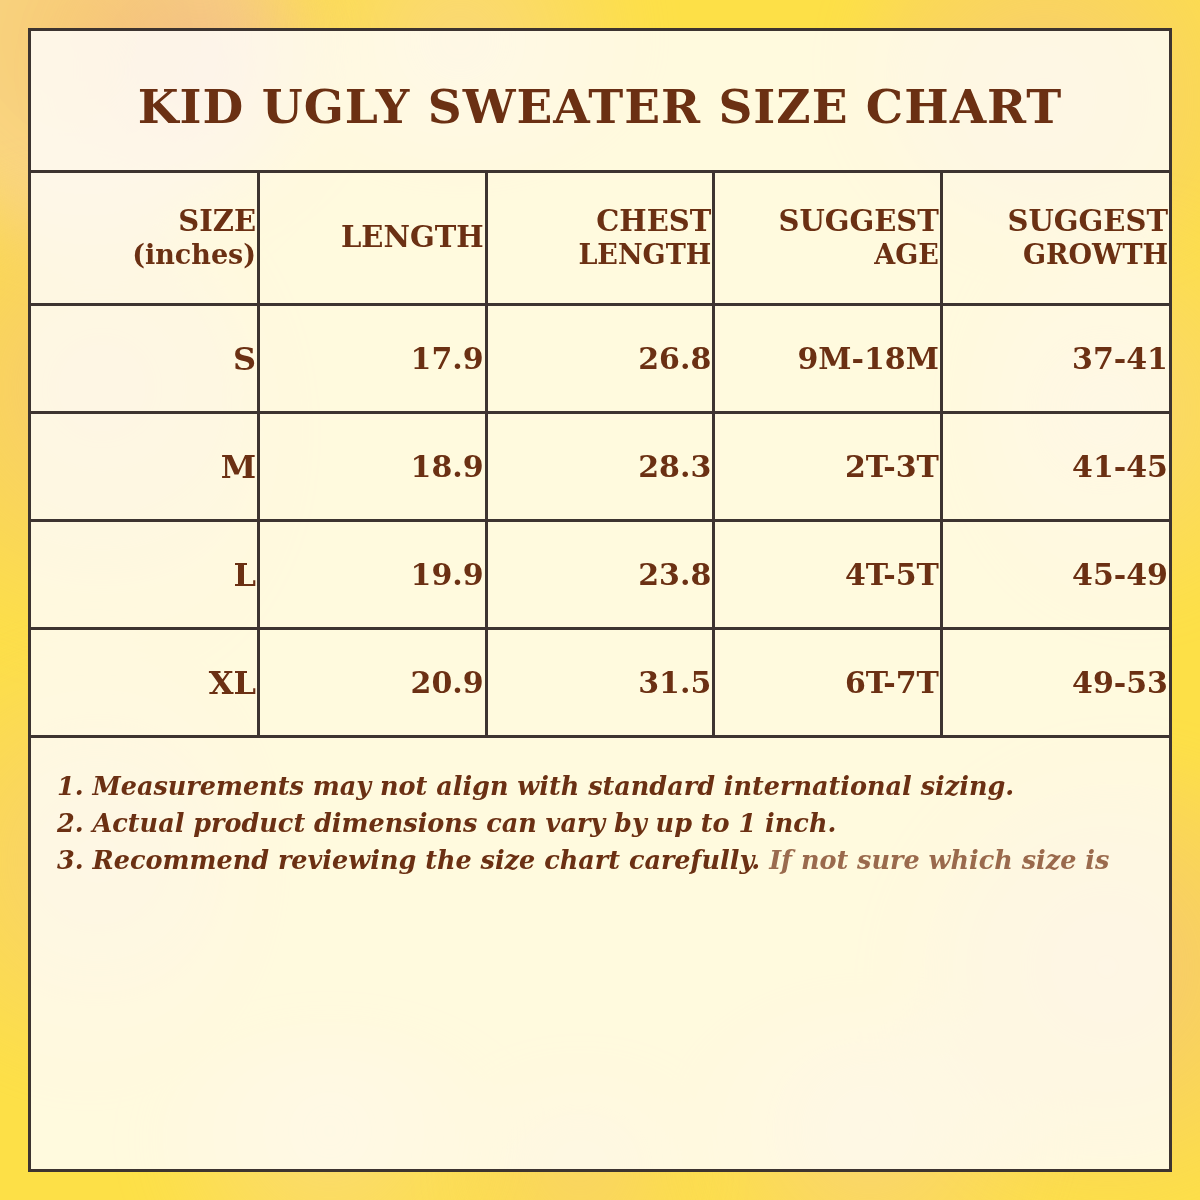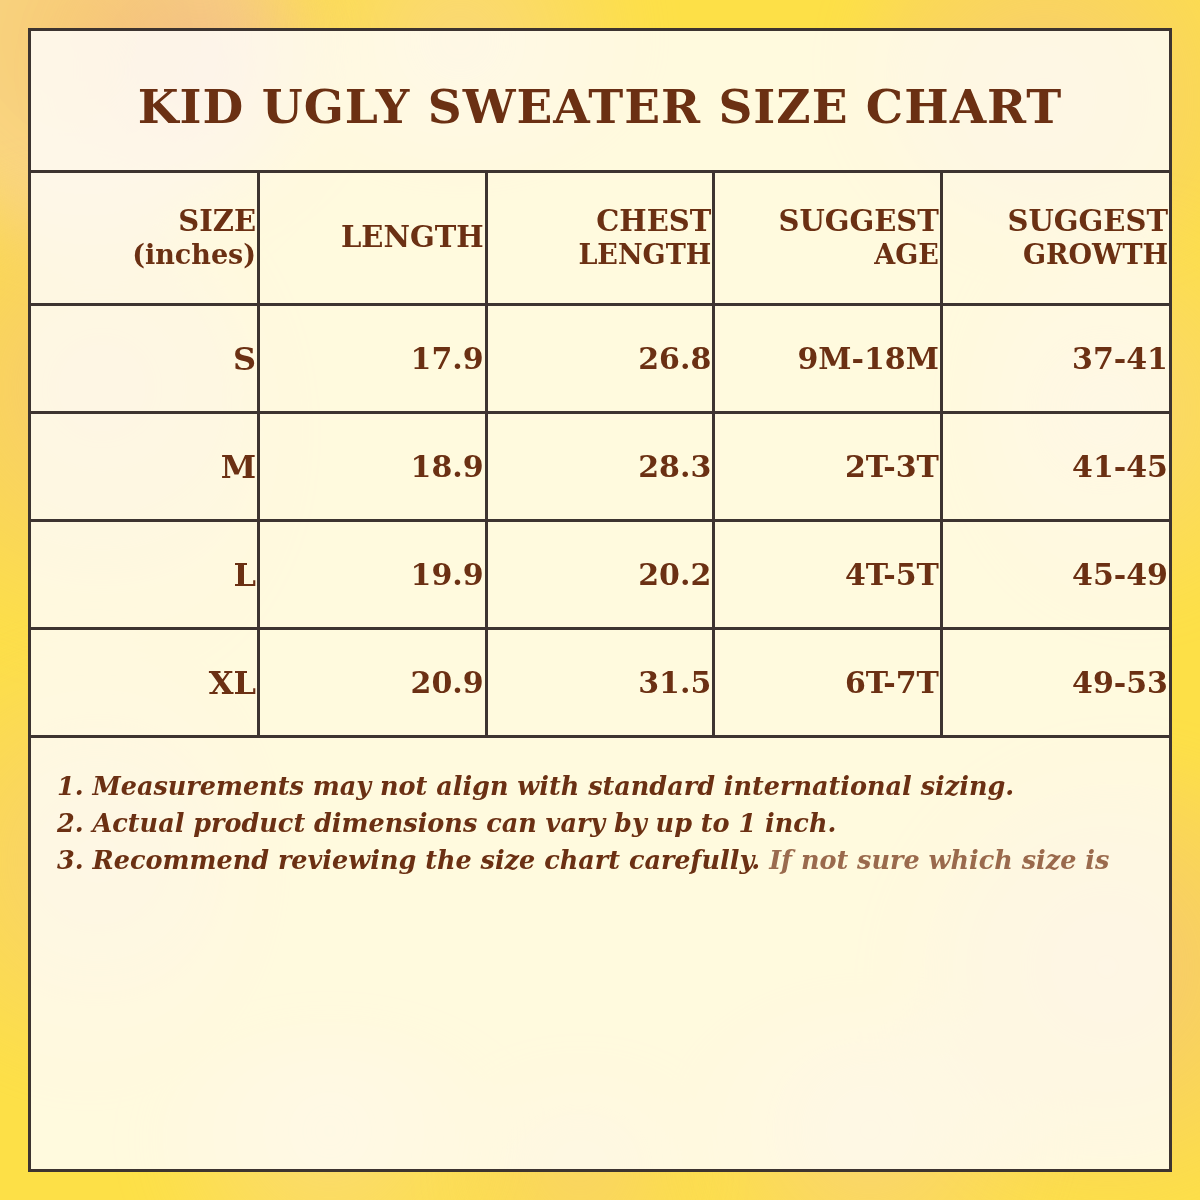--- a/index.html
+++ b/index.html
@@ -181,21 +181,21 @@
         <tr>
           <td class="size-col">M</td>
           <td>18.9</td>
           <td>28.3</td>
           <td>2T-3T</td>
           <td>41-45</td>
         </tr>
         <tr>
           <td class="size-col">L</td>
           <td>19.9</td>
-          <td>20.2</td>
+          <td>23.8</td>
           <td>4T-5T</td>
           <td>45-49</td>
         </tr>
         <tr>
           <td class="size-col">XL</td>
           <td>20.9</td>
           <td>31.5</td>
           <td>6T-7T</td>
           <td>49-53</td>
         </tr>

